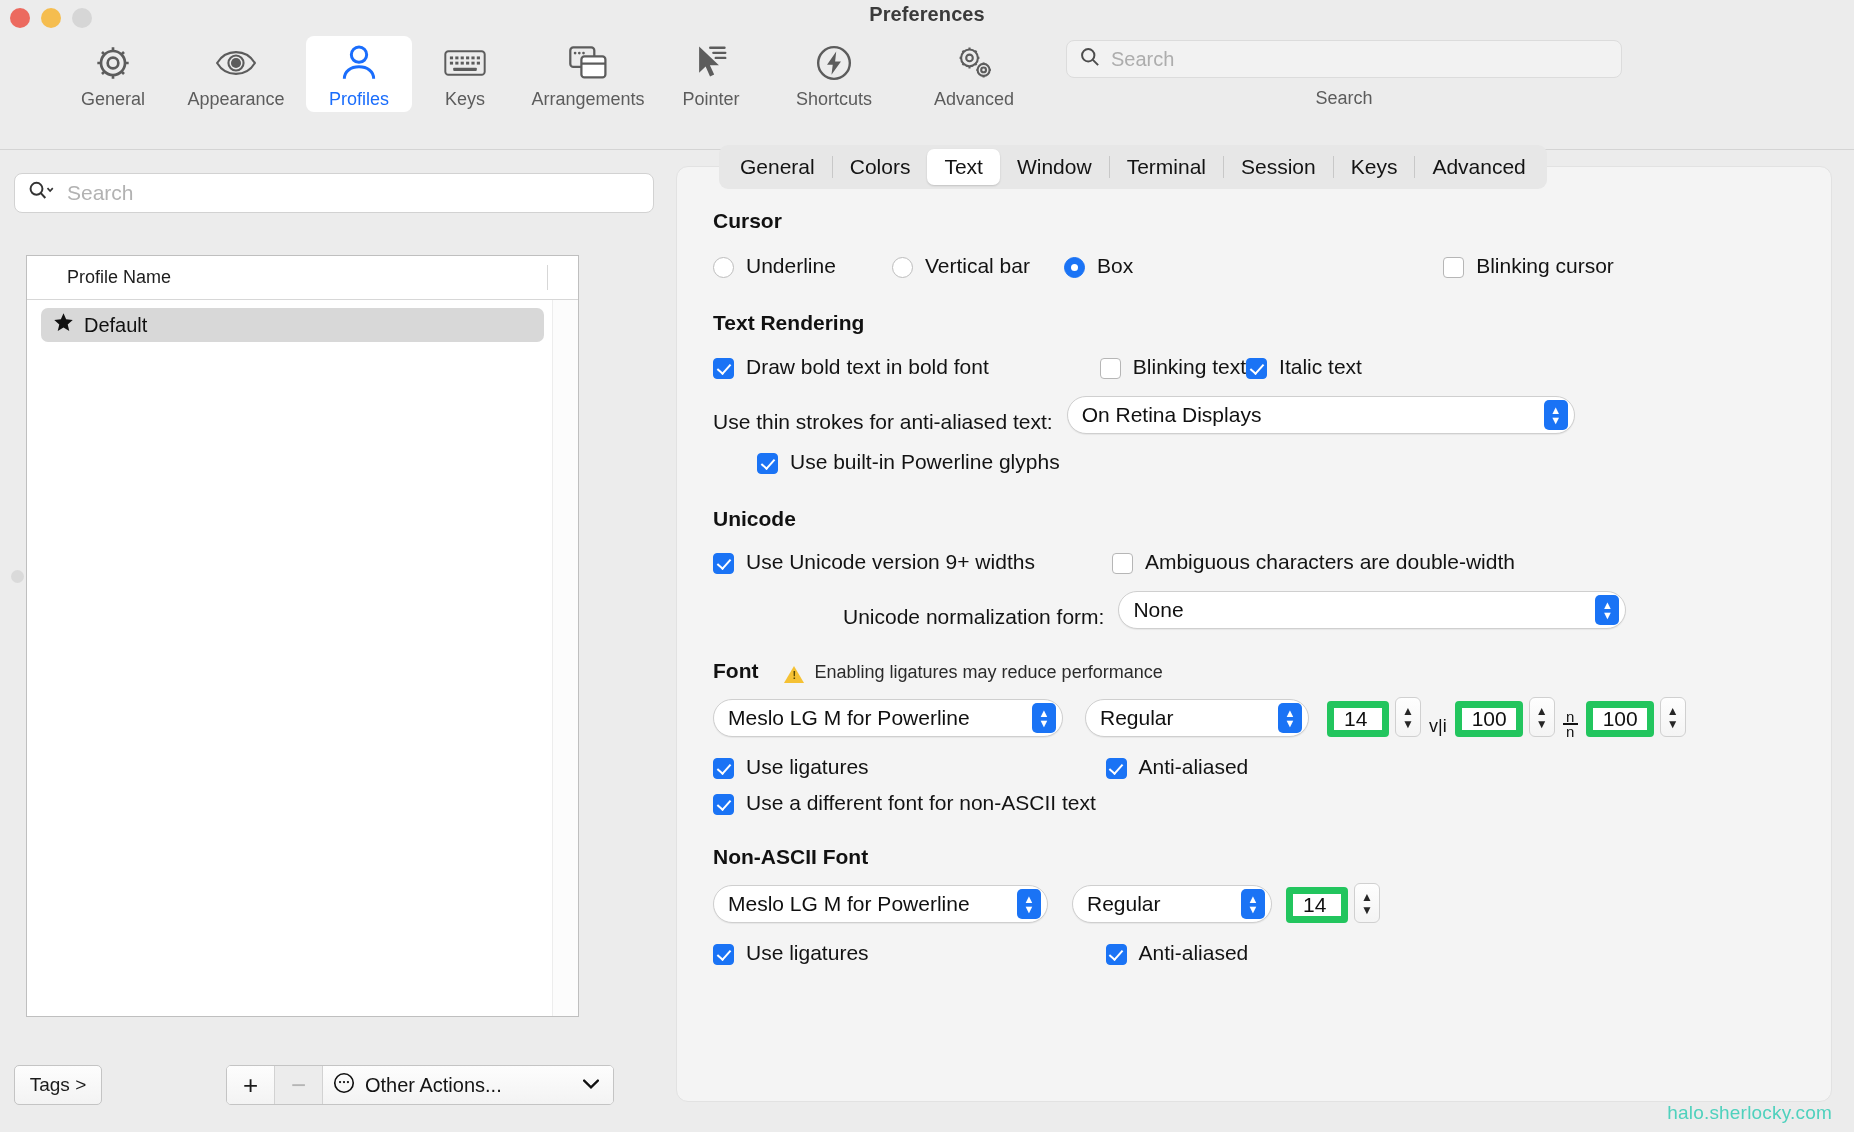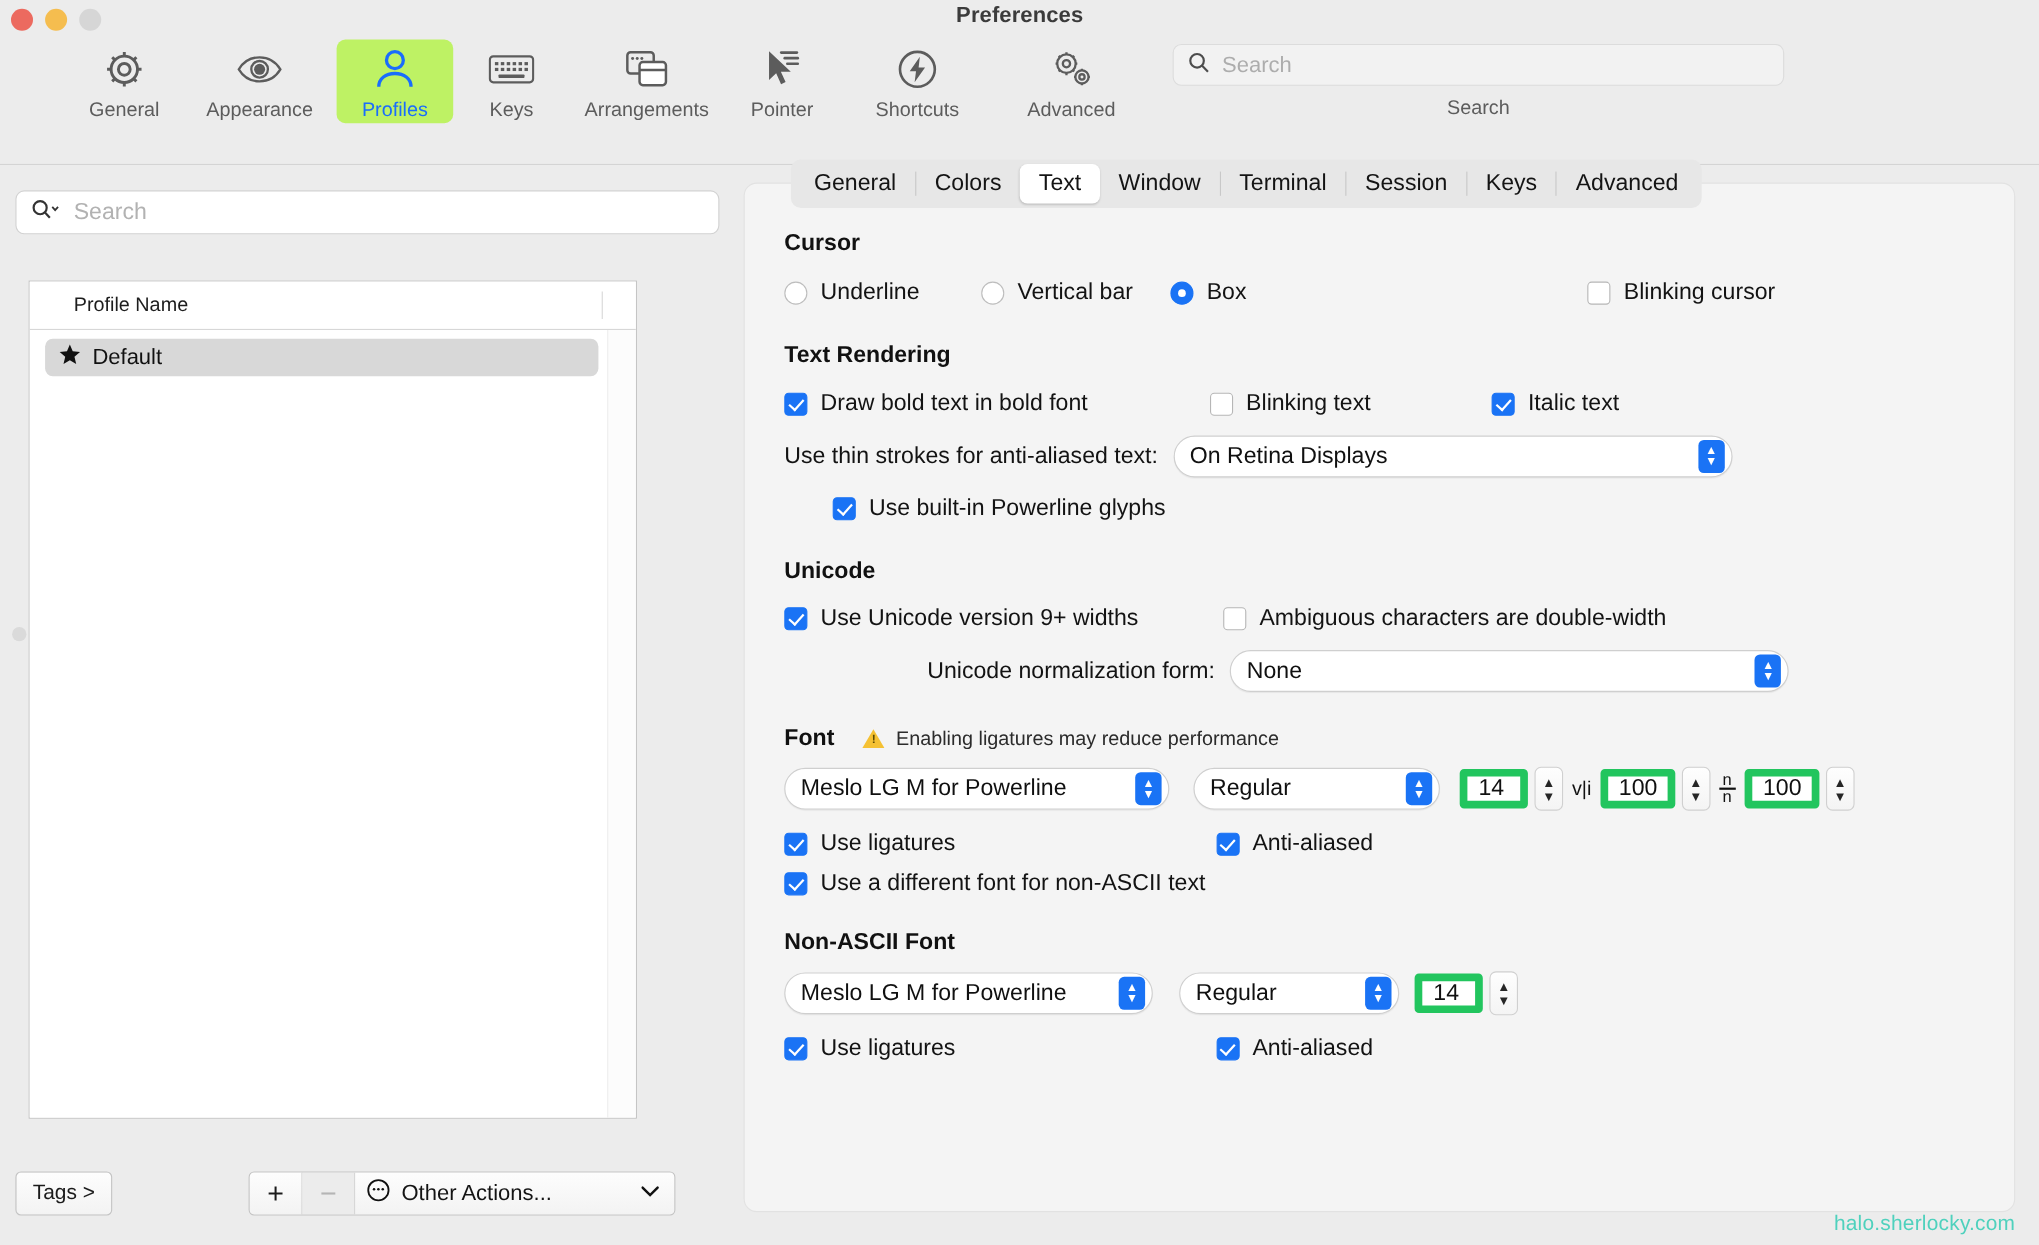--- a/index.html
+++ b/index.html
@@ -41,21 +41,21 @@
     position: absolute; top: 36px; left: 0; right: 0; height: 86px;
     display: flex; align-items: flex-start; padding-left: 60px;
   }
   .tb-item {
     width: 106px; height: 76px; border-radius: 8px;
     display: flex; flex-direction: column; align-items: center;
     justify-content: flex-start; padding-top: 6px; gap: 5px;
     color: #5c5c5c; cursor: default;
   }
   .tb-item.wide { width: 140px; }
-  .tb-item.selected { background: #bef264; color: #1a6dfc; }
+  .tb-item.selected { background: #ffffff; color: #1a6dfc; }
   .tb-label { font-size: 18px; line-height: 20px; white-space: nowrap; }
   .tb-icon { height: 42px; display:flex; align-items:center; justify-content:center; }
 
   #toolbar-search-wrap {
     margin-left: 20px; margin-top: 4px;
     display: flex; flex-direction: column; align-items: center; width: 560px;
   }
   #toolbar-search {
     width: 556px; height: 38px; border-radius: 8px;
     background: #f2f2f2; border: 1px solid #dcdcdc;
@@ -151,21 +151,21 @@
     height: 36px; padding: 0 17px; border-radius: 7px;
     display: flex; align-items: center; font-size: 21px; color: #141414;
     white-space: nowrap;
   }
   .tab.selected { background: #fff; box-shadow: 0 1px 2px rgba(0,0,0,.16); }
   .tabsep { width: 1px; height: 22px; background: #c8c8c8; }
 
   #panel-content { position: absolute; top: 42px; left: 36px; right: 28px; bottom: 10px; }
 
   .sec-title { font-size: 21px; font-weight: bold; color: #111; }
-  .row { display: flex; align-items: center; }
+  .row { display: flex; align-items: flex-end; }
 
   
   .cb {
     width: 21px; height: 21px; border-radius: 4px; flex: none;
     background: #fff; border: 1px solid #b6b6b6;
     display: flex; align-items: center; justify-content: center;
   }
   .cb.on { background: #1a73f5; border-color: #1a73f5; }
   .cb.on::after {
     content: ""; width: 6px; height: 11px; margin-top: -2px;
@@ -480,21 +480,21 @@
 
         <div class="row" style="margin-top:20px;">
           <div class="row">
             <span class="cb on"></span>
             <span class="lbl">Draw bold text in bold font</span>
           </div>
           <div class="row" style="margin-left:111px;">
             <span class="cb"></span>
             <span class="lbl">Blinking text</span>
           </div>
-          <div class="row" style="margin-left:110px;">
+          <div class="row" style="">
             <span class="cb on"></span>
             <span class="lbl">Italic text</span>
           </div>
         </div>
 
         <div class="row" style="margin-top:17px;">
           <span class="plain">Use thin strokes for anti-aliased text:</span>
           <div class="popup" style="width:508px; margin-left:14px;">
             <span class="val">On Retina Displays</span>
             <span class="stepper-blue">

